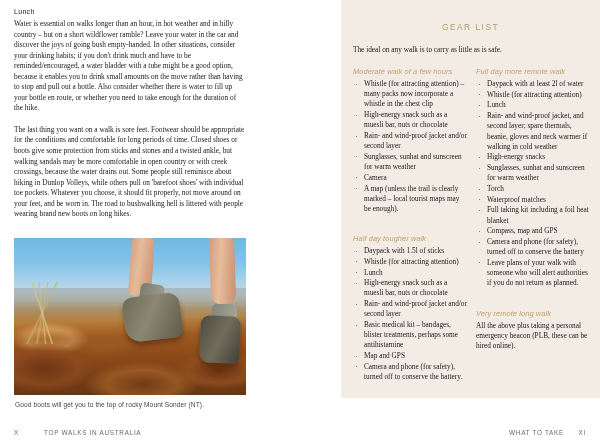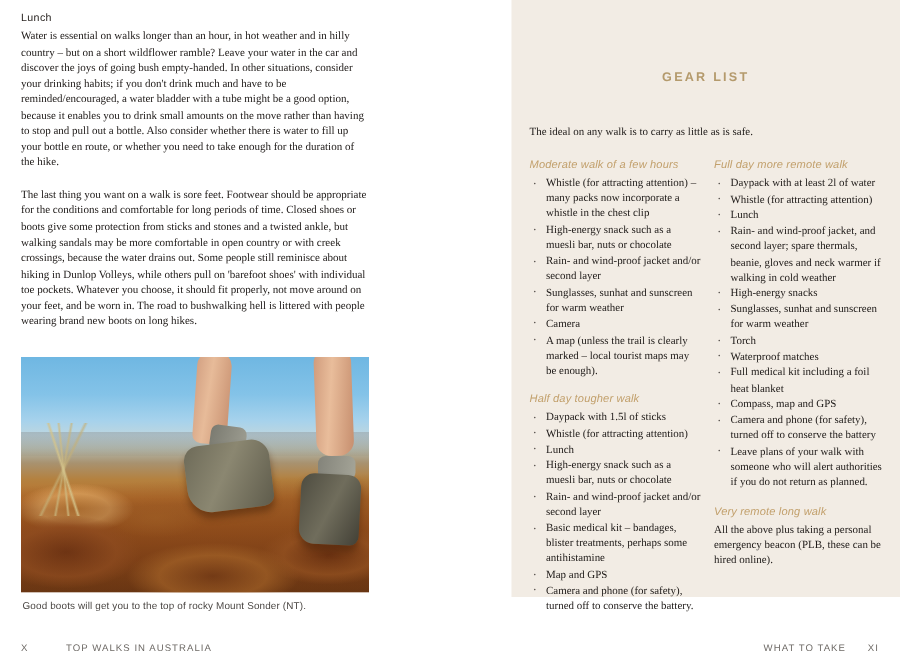--- a/index.html
+++ b/index.html
@@ -171,23 +171,23 @@
     width: 259px;
     height: 398px;
     background: #f2ece4;
   }
   .panel-title {
     text-align: center;
     font-family: "Liberation Sans", sans-serif;
     font-size: 8.4px;
     letter-spacing: 1.5px;
     color: #b49a6c;
-    margin: 14px;
-    padding-top: 32px;
-    font-weight: 700;
+    margin: 0;
+    padding-top: 22px;
+    font-weight: 400;
   }
   .panel-intro {
     font-family: "Liberation Serif", serif;
     font-size: 7.3px;
     color: #1d1917;
     margin: 0;
     padding: 13px 12px 0 12px;
     line-height: 10px;
   }
   .panel-cols {
@@ -199,21 +199,21 @@
   .grp-title {
     font-family: "Liberation Sans", sans-serif;
     font-size: 7.4px;
     color: #c2a06c;
     margin: 0 0 2px 0;
     letter-spacing: 0.1px;
     font-weight: 400;
     line-height: 10px;
     font-style: italic;
   }
-  .grp-title.spaced { margin-top: 9px; }
+  .grp-title.spaced { margin-top: 20px; }
   ul.gear {
     list-style: none;
     margin: 0 0 0 0;
     padding: 0;
   }
   ul.gear li {
     position: relative;
     font-family: "Liberation Serif", serif;
     font-size: 7.3px;
     line-height: 10.2px;
@@ -314,21 +314,21 @@
         <h4 class="grp-title">Full day more remote walk</h4>
         <ul class="gear">
           <li>Daypack with at least 2l of water</li>
           <li>Whistle (for attracting attention)</li>
           <li>Lunch</li>
           <li>Rain- and wind-proof jacket, and second layer; spare thermals, beanie, gloves and neck warmer if walking in cold weather</li>
           <li>High-energy snacks</li>
           <li>Sunglasses, sunhat and sunscreen for warm weather</li>
           <li>Torch</li>
           <li>Waterproof matches</li>
-          <li>Full medical kit including a foil heat blanket</li>
+          <li>Full taking kit including a foil heat blanket</li>
           <li>Compass, map and GPS</li>
           <li>Camera and phone (for safety), turned off to conserve the battery</li>
           <li>Leave plans of your walk with someone who will alert authorities if you do not return as planned.</li>
         </ul>
 
         <h4 class="grp-title spaced">Very remote long walk</h4>
         <p class="plain-para">All the above plus taking a personal emergency beacon (PLB, these can be hired online).</p>
       </div>
 
     </div>

